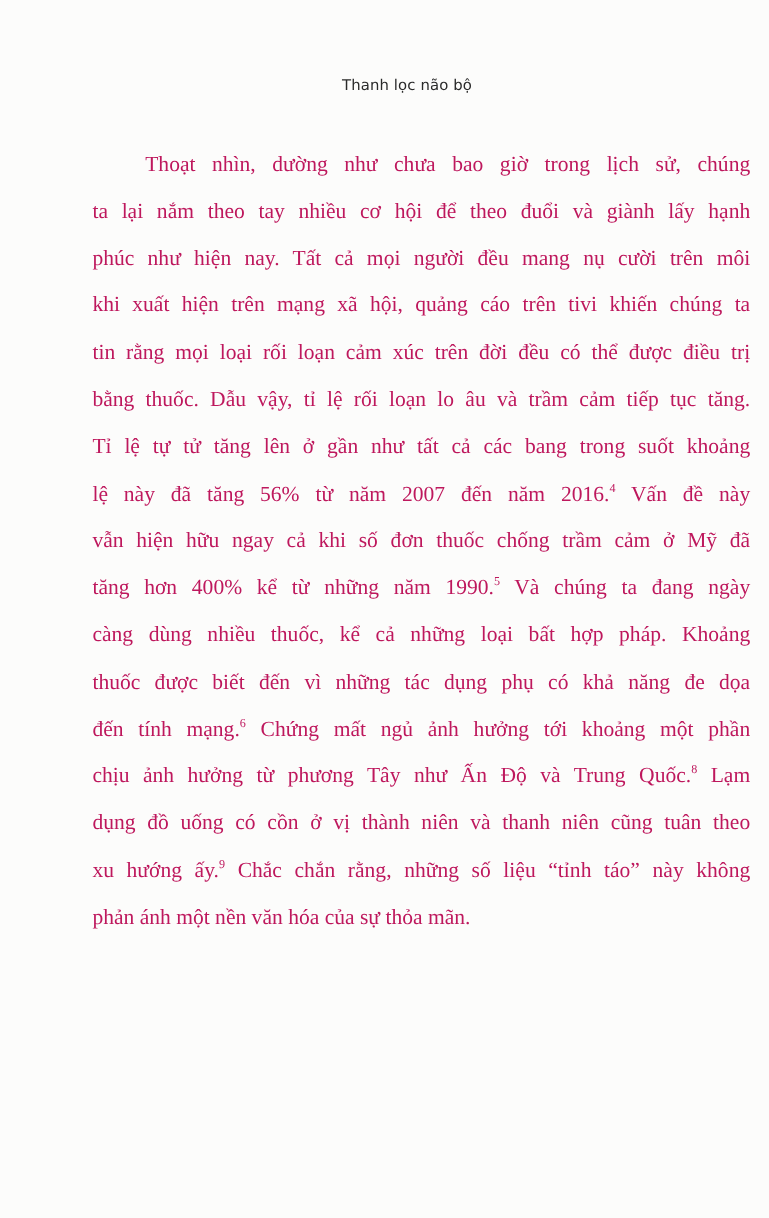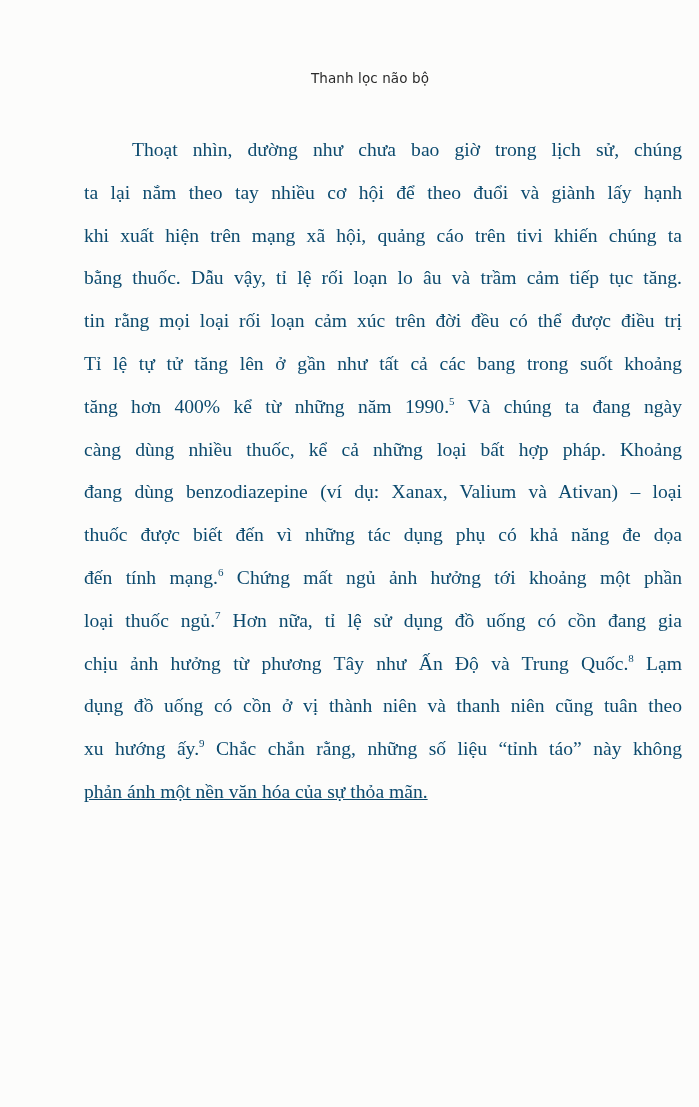--- a/index.html
+++ b/index.html
@@ -33,32 +33,31 @@
       letter-spacing: 0.1px;
     }
     .body-text {
       position: absolute;
       top: 117px;
       left: 84px;
       width: 598px;
       font-family: "Liberation Serif", serif;
       font-size: 19.6px;
       line-height: 42.8px;
-      color: #0c4a6e;
+      color: #be185d;
     }
     .line {
       display: block;
       white-space: nowrap;
       text-align: justify;
       text-align-last: justify;
       height: 42.8px;
     }
     .line.last {
       text-align-last: left;
-      text-decoration: underline;
     }
     .line.indent {
       padding-left: 48px;
     }
     .para-gap {
       height: 6px;
     }
     sup {
       font-size: 11px;
       vertical-align: 8px;
@@ -68,30 +67,31 @@
 </head>
 <body>
 
 <div class="page">
   <div class="running-header">Thanh lọc não bộ</div>
 
   <div class="body-text">
     <div>
       <span class="line indent">Thoạt nhìn, dường như chưa bao giờ trong lịch sử, chúng</span>
       <span class="line">ta lại nắm theo tay nhiều cơ hội để theo đuổi và giành lấy hạnh</span>
+      <span class="line">phúc như hiện nay. Tất cả mọi người đều mang nụ cười trên môi</span>
       <span class="line">khi xuất hiện trên mạng xã hội, quảng cáo trên tivi khiến chúng ta</span>
+      <span class="line">tin rằng mọi loại rối loạn cảm xúc trên đời đều có thể được điều trị</span>
       <span class="line">bằng thuốc. Dẫu vậy, tỉ lệ rối loạn lo âu và trầm cảm tiếp tục tăng.</span>
-      <span class="line">tin rằng mọi loại rối loạn cảm xúc trên đời đều có thể được điều trị</span>
       <span class="line">Tỉ lệ tự tử tăng lên ở gần như tất cả các bang trong suốt khoảng</span>
+      <span class="line"><span>lệ này đã tăng 56% từ năm 2007 đến năm 2016.</span><sup>4</sup><span> Vấn đề này</span></span>
+      <span class="line">vẫn hiện hữu ngay cả khi số đơn thuốc chống trầm cảm ở Mỹ đã</span>
       <span class="line"><span>tăng hơn 400% kể từ những năm 1990.</span><sup>5</sup><span> Và chúng ta đang ngày</span></span>
       <span class="line">càng dùng nhiều thuốc, kể cả những loại bất hợp pháp. Khoảng</span>
-      <span class="line">đang dùng benzodiazepine (ví dụ: Xanax, Valium và Ativan) – loại</span>
       <span class="line">thuốc được biết đến vì những tác dụng phụ có khả năng đe dọa</span>
       <span class="line"><span>đến tính mạng.</span><sup>6</sup><span> Chứng mất ngủ ảnh hưởng tới khoảng một phần</span></span>
-      <span class="line"><span>loại thuốc ngủ.</span><sup>7</sup><span> Hơn nữa, tỉ lệ sử dụng đồ uống có cồn đang gia</span></span>
       <span class="line"><span>chịu ảnh hưởng từ phương Tây như Ấn Độ và Trung Quốc.</span><sup>8</sup><span> Lạm</span></span>
       <span class="line">dụng đồ uống có cồn ở vị thành niên và thanh niên cũng tuân theo</span>
       <span class="line"><span>xu hướng ấy.</span><sup>9</sup><span> Chắc chắn rằng, những số liệu “tỉnh táo” này không</span></span>
       <span class="line last">phản ánh một nền văn hóa của sự thỏa mãn.</span>
     </div>
     <div class="para-gap"></div>
 
   </div>
 </div>
 

